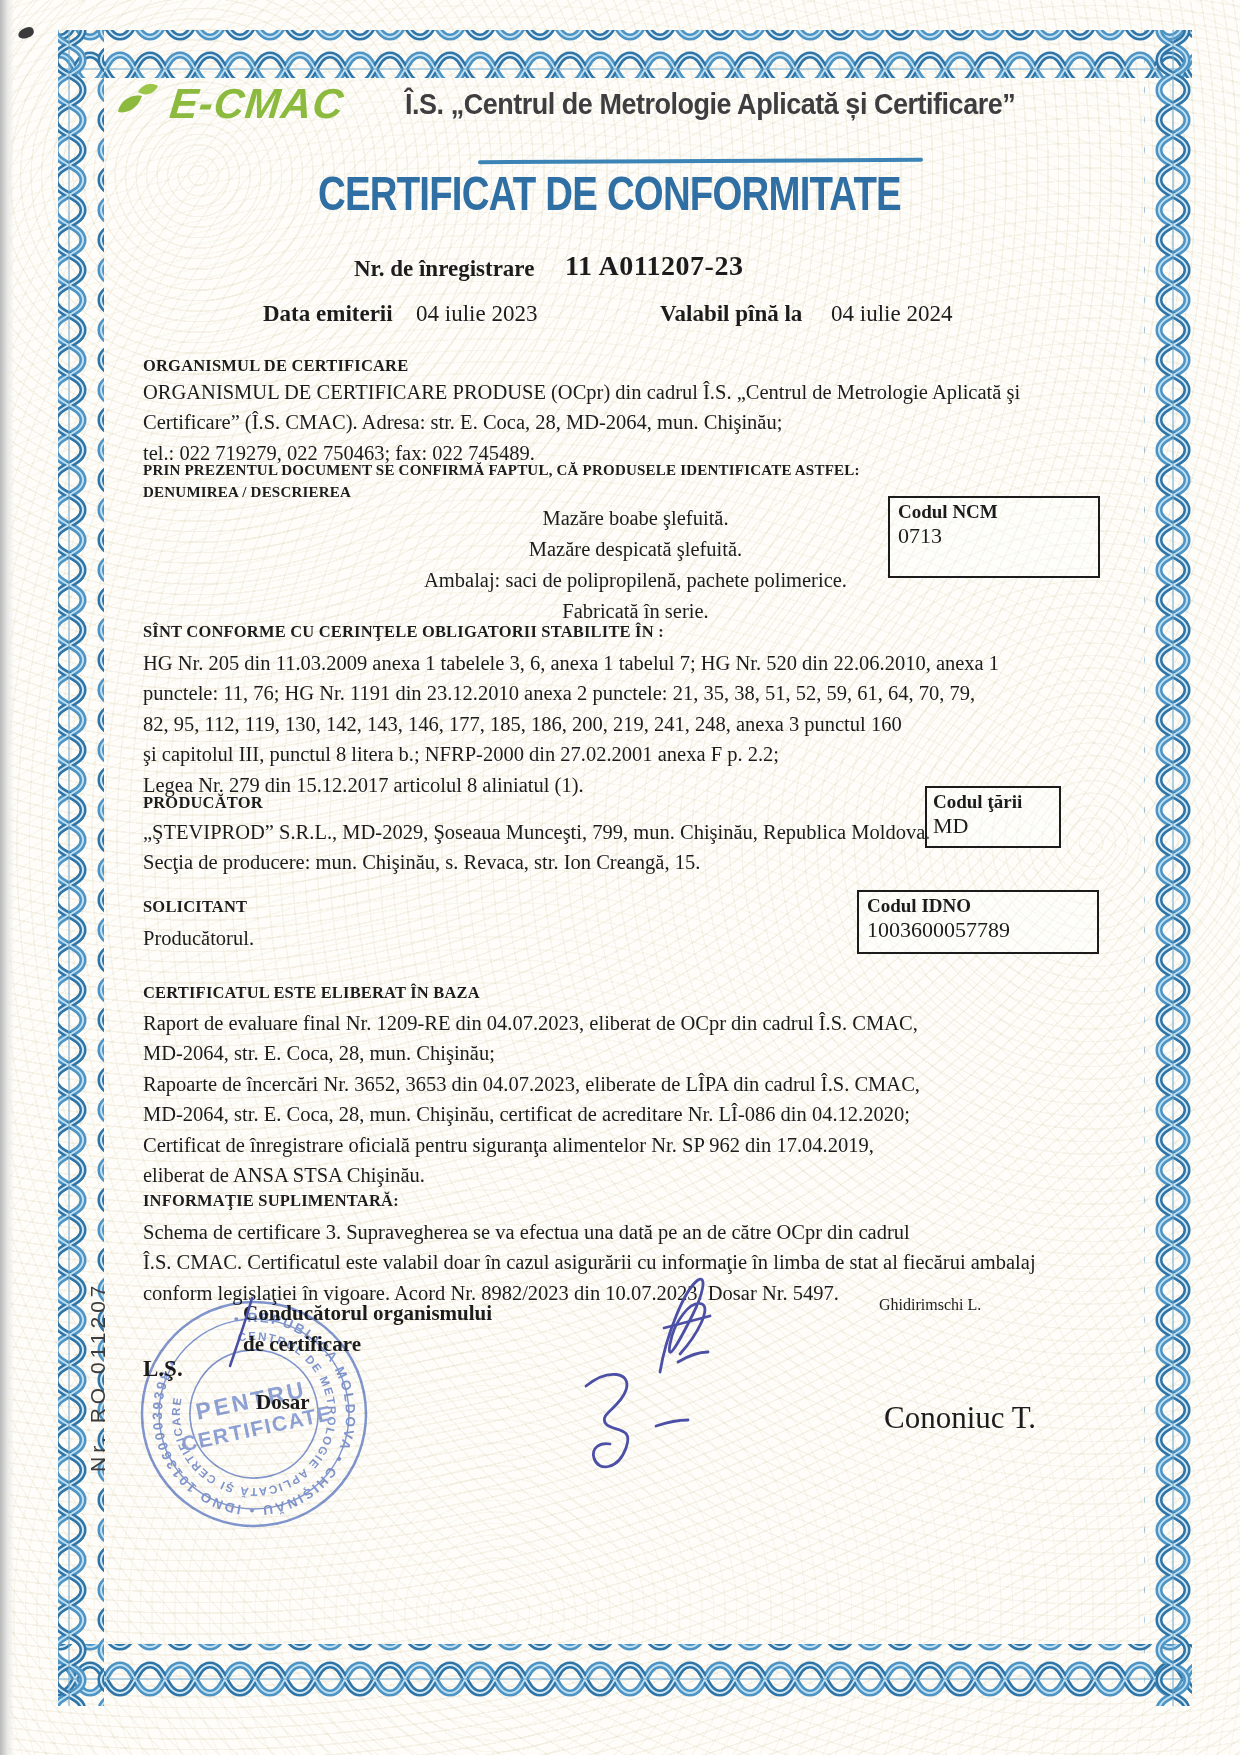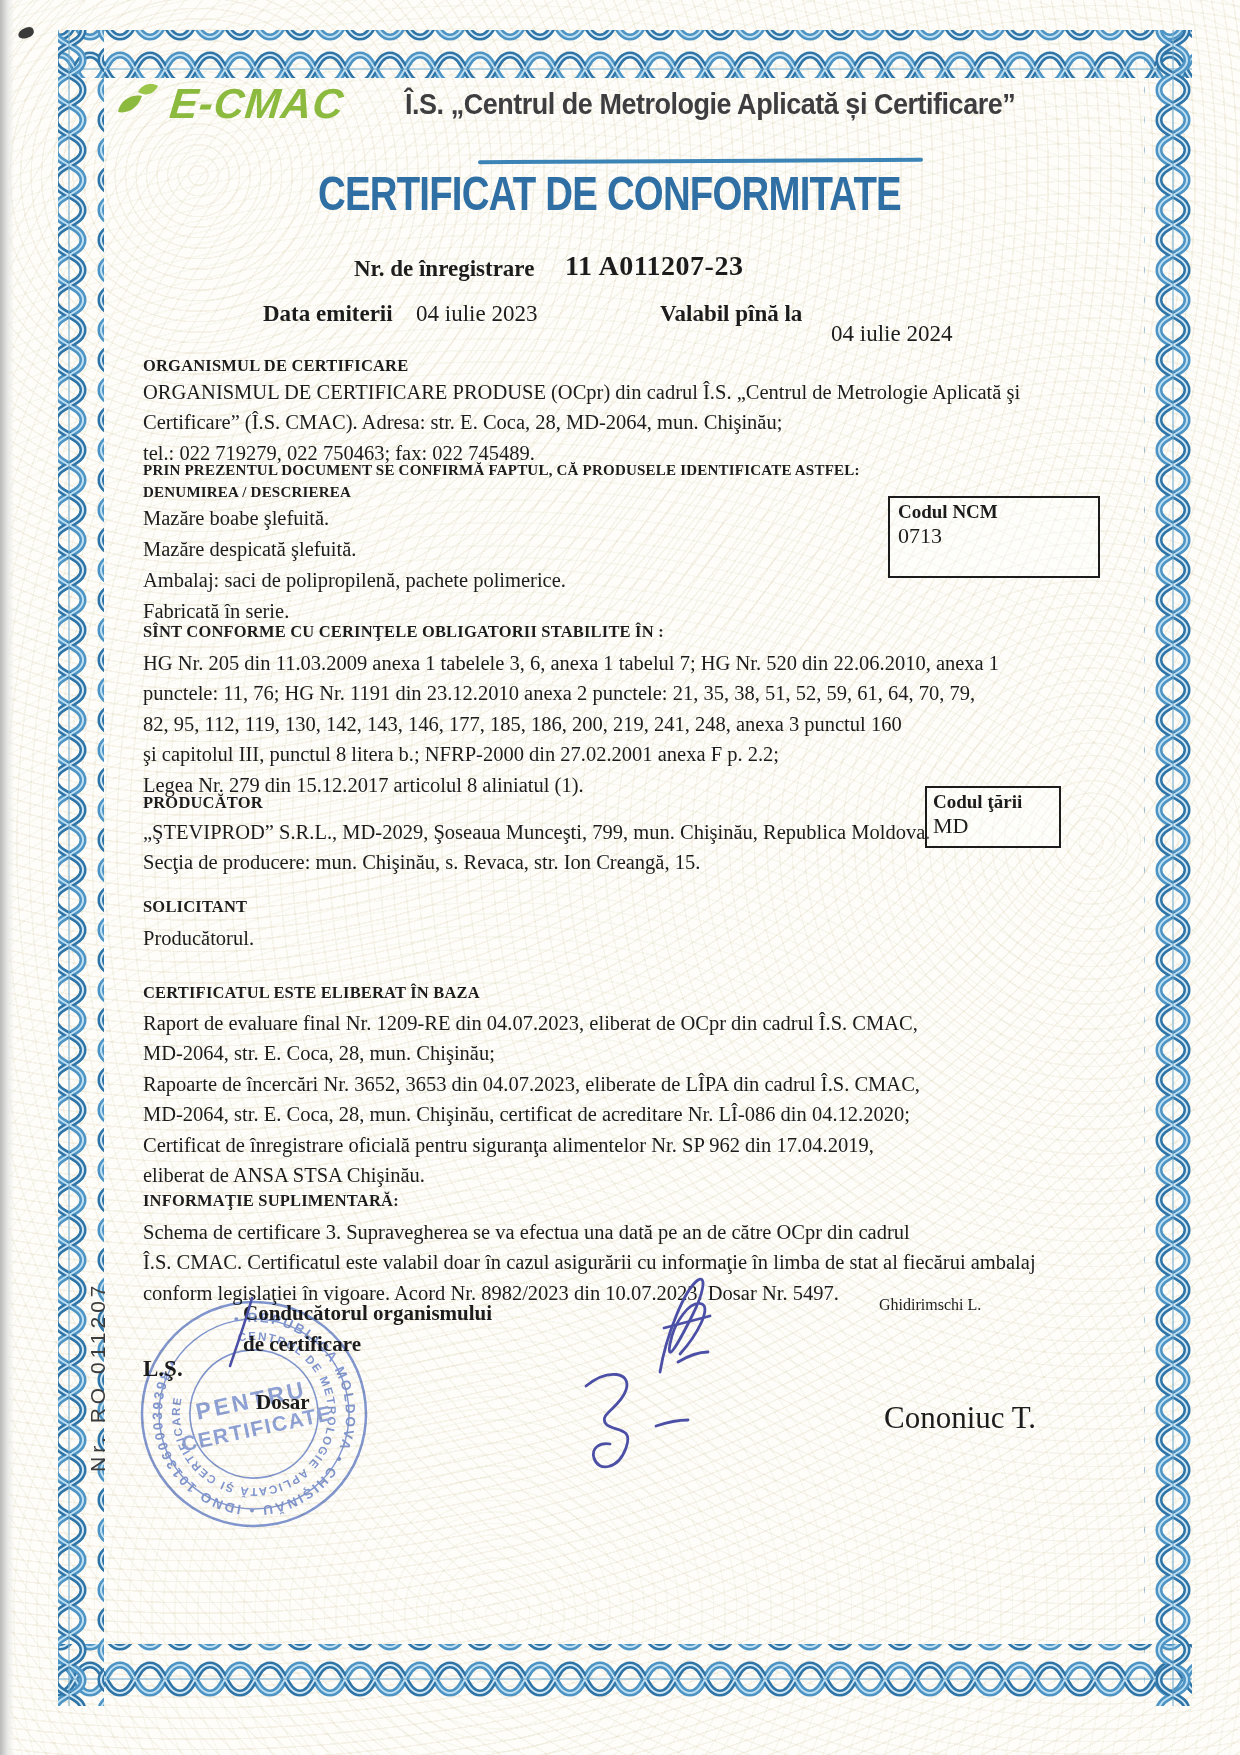--- a/index.html
+++ b/index.html
@@ -26,30 +26,30 @@
   .title-divider { position:absolute; left:478px; top:159px; width:445px; height:4px;
     background:#3d84b6; border-radius:2px; transform:rotate(-0.3deg); }
   .doc-title { position:absolute; left:250px; top:166px; width:680px; text-align:center;
     font-family:"Liberation Sans", sans-serif; font-weight:bold; font-size:48px; color:#2f6fa3;
     transform:scaleX(.8); transform-origin:center; letter-spacing:-1px; white-space:nowrap; }
   .reg-label  { position:absolute; left:354px; top:256px; font-size:23px; font-weight:bold; }
   .reg-value  { position:absolute; left:565px; top:250px; font-size:28px; font-weight:bold; letter-spacing:.5px; }
   .issue-label{ position:absolute; left:263px; top:301px; font-size:23px; font-weight:bold; }
   .issue-value{ position:absolute; left:416px; top:301px; font-size:23px; }
   .valid-label{ position:absolute; left:660px; top:301px; font-size:23px; font-weight:bold; }
-  .valid-value{ position:absolute; left:831px; top:301px; font-size:23px;margin-top:20px; }
+  .valid-value{ position:absolute; left:831px; top:301px; font-size:23px; }
 
   .sec-h { position:absolute; left:143px; font-size:17px; font-weight:bold; letter-spacing:.2px;
            transform:scaleX(.97); transform-origin:left; white-space:pre-line; }
   .sec-t { position:absolute; left:143px; width:985px; font-size:20.5px; line-height:30.4px; white-space:pre-line; }
 
   .h-certbody { top:356px; }   .t-certbody { top:377px; }
   .h-confirm1 { top:461px; font-size:15.5px; }
   .h-confirm2 { top:483px; font-size:15.5px; }
-  .t-products { top:503px; line-height:31px; }
+  .t-products { top:503px; line-height:31px;text-align:center; }
   .h-req      { top:622px; }   .t-req      { top:648px; }
   .h-prod     { top:793px; }   .t-prod     { top:817px; }
   .h-solic    { top:897px; }   .t-solic    { top:923px; }
   .h-baza     { top:983px; }   .t-baza     { top:1008px; }
   .h-info     { top:1191px; }  .t-info     { top:1217px; }
 
   .code-box { position:absolute; border:2px solid #1b1b1b; background:rgba(255,255,255,.35); padding:3px 8px; }
   .code-box .lbl { font-size:19px; font-weight:bold; }
   .code-box .val { font-size:22px; }
   .box-ncm     { left:888px; top:496px; width:192px; height:72px; }
@@ -146,20 +146,24 @@
   <div class="sec-h h-prod">PRODUCĂTOR</div>
   <div class="sec-t t-prod">„ŞTEVIPROD” S.R.L., MD-2029, Şoseaua Munceşti, 799, mun. Chişinău, Republica Moldova.
 Secţia de producere: mun. Chişinău, s. Revaca, str. Ion Creangă, 15.</div>
   <div class="code-box box-country">
     <div class="lbl">Codul ţării</div>
     <div class="val">MD</div>
   </div>
 
   <div class="sec-h h-solic">SOLICITANT</div>
   <div class="sec-t t-solic">Producătorul.</div>
+  <div class="code-box box-idno">
+    <div class="lbl">Codul IDNO</div>
+    <div class="val">1003600057789</div>
+  </div>
 
   <div class="sec-h h-baza">CERTIFICATUL ESTE ELIBERAT ÎN BAZA</div>
   <div class="sec-t t-baza">Raport de evaluare final Nr. 1209-RE din 04.07.2023, eliberat de OCpr din cadrul Î.S. CMAC,
 MD-2064, str. E. Coca, 28, mun. Chişinău;
 Rapoarte de încercări Nr. 3652, 3653 din 04.07.2023, eliberate de LÎPA din cadrul Î.S. CMAC,
 MD-2064, str. E. Coca, 28, mun. Chişinău, certificat de acreditare Nr. LÎ-086 din  04.12.2020;
 Certificat de înregistrare oficială pentru siguranţa alimentelor Nr. SP 962 din 17.04.2019,
 eliberat de ANSA STSA Chişinău.</div>
 
   <div class="sec-h h-info">INFORMAŢIE SUPLIMENTARĂ:</div>

